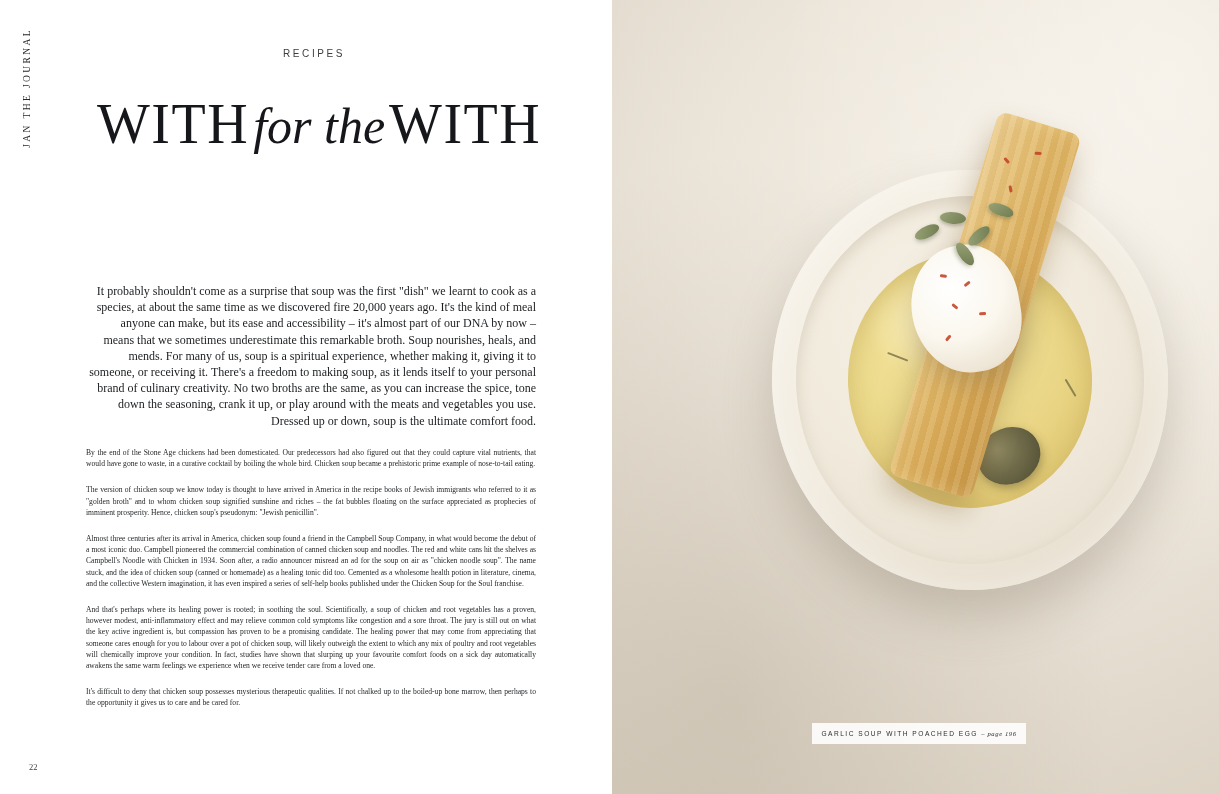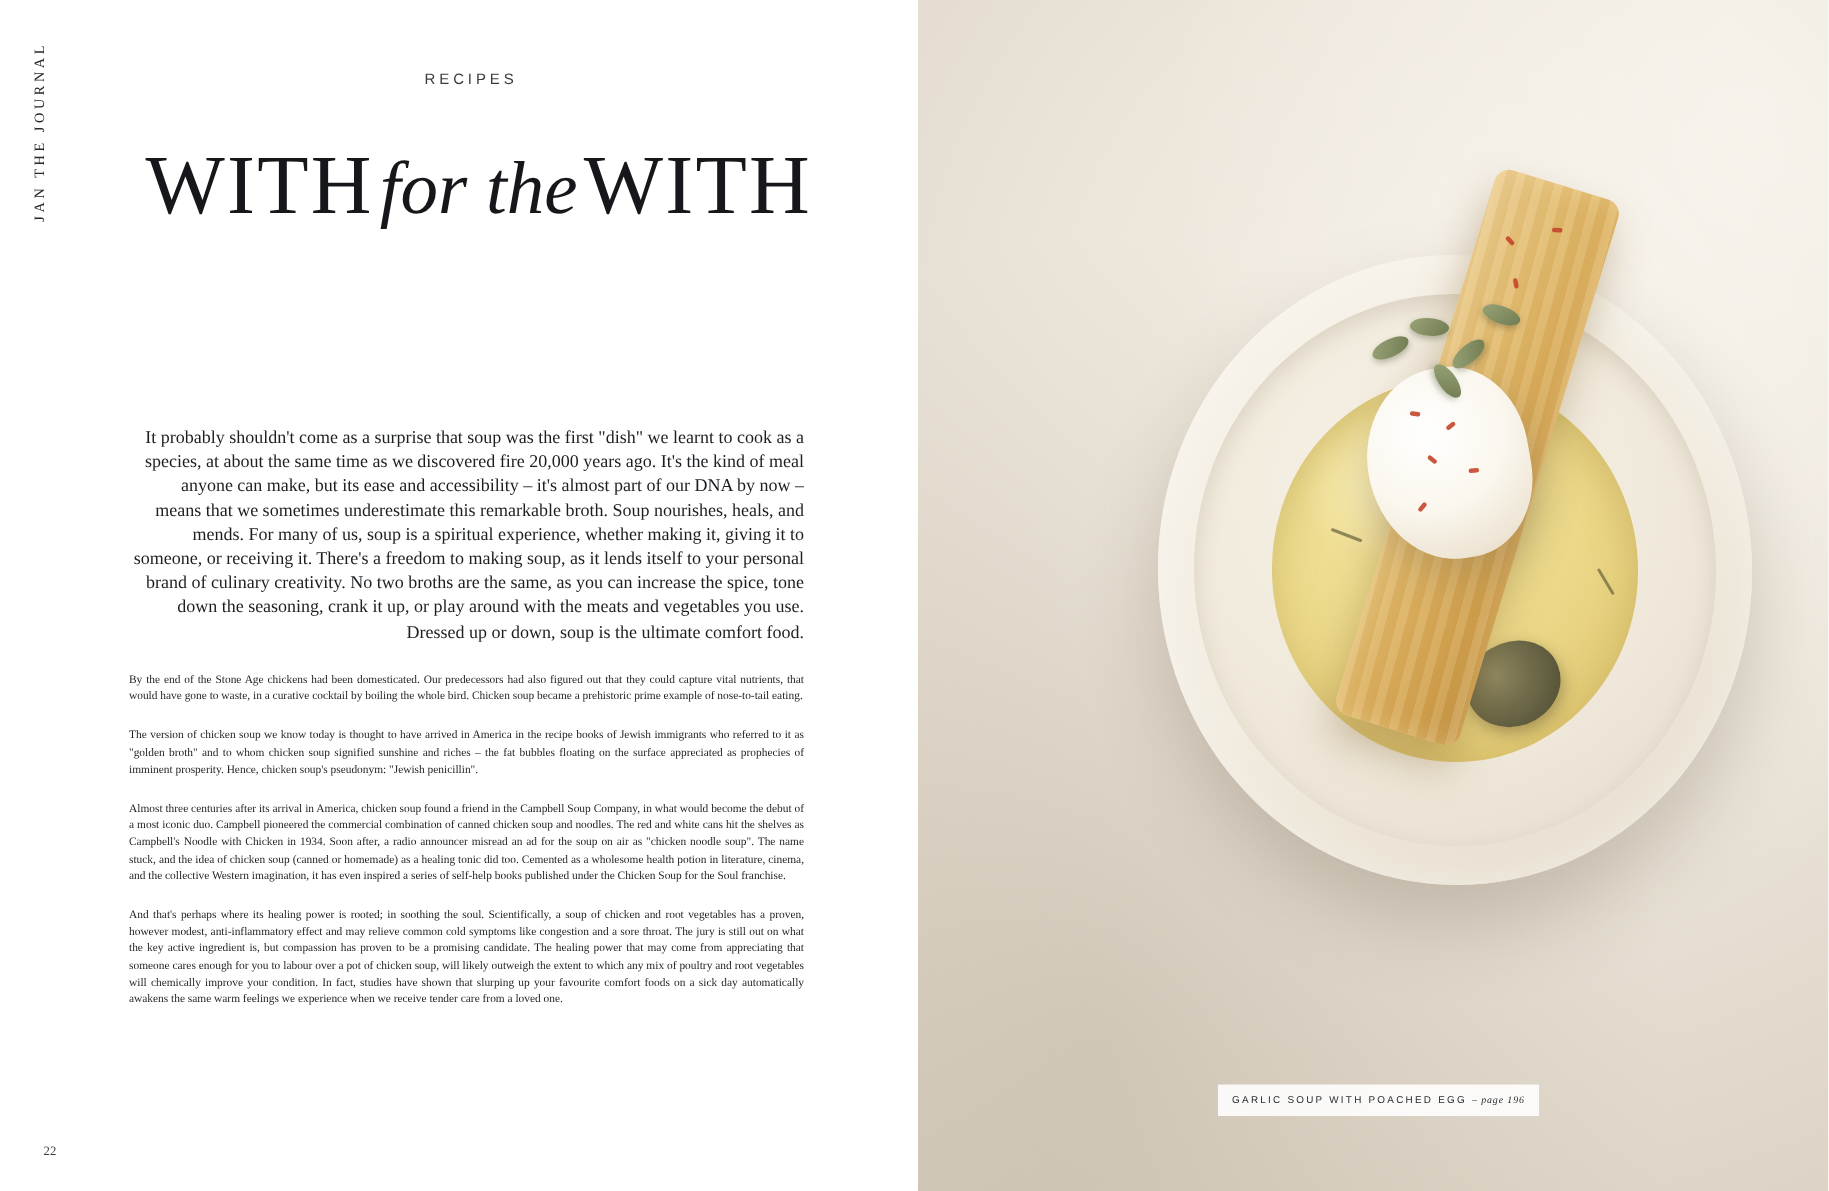--- a/index.html
+++ b/index.html
@@ -311,20 +311,21 @@
 
 
     <div class="standfirst">It probably shouldn't come as a surprise that soup was the first "dish" we learnt to cook as a species, at about the same time as we discovered fire 20,000 years ago. It's the kind of meal anyone can make, but its ease and accessibility – it's almost part of our DNA by now – means that we sometimes underestimate this remarkable broth. Soup nourishes, heals, and mends. For many of us, soup is a spiritual experience, whether making it, giving it to someone, or receiving it. There's a freedom to making soup, as it lends itself to your personal brand of culinary creativity. No two broths are the same, as you can increase the spice, tone down the seasoning, crank it up, or play around with the meats and vegetables you use. Dressed up or down, soup is the ultimate comfort food.</div>
 
 
     <div class="body-col">
       <p>By the end of the Stone Age chickens had been domesticated. Our predecessors had also figured out that they could capture vital nutrients, that would have gone to waste, in a curative cocktail by boiling the whole bird. Chicken soup became a prehistoric prime example of nose-to-tail eating.</p>
       <p>The version of chicken soup we know today is thought to have arrived in America in the recipe books of Jewish immigrants who referred to it as "golden broth" and to whom chicken soup signified sunshine and riches – the fat bubbles floating on the surface appreciated as prophecies of imminent prosperity. Hence, chicken soup's pseudonym: "Jewish penicillin".</p>
       <p>Almost three centuries after its arrival in America, chicken soup found a friend in the Campbell Soup Company, in what would become the debut of a most iconic duo. Campbell pioneered the commercial combination of canned chicken soup and noodles. The red and white cans hit the shelves as Campbell's Noodle with Chicken in 1934. Soon after, a radio announcer misread an ad for the soup on air as "chicken noodle soup". The name stuck, and the idea of chicken soup (canned or homemade) as a healing tonic did too. Cemented as a wholesome health potion in literature, cinema, and the collective Western imagination, it has even inspired a series of self-help books published under the Chicken Soup for the Soul franchise.</p>
       <p>And that's perhaps where its healing power is rooted; in soothing the soul. Scientifically, a soup of chicken and root vegetables has a proven, however modest, anti-inflammatory effect and may relieve common cold symptoms like congestion and a sore throat. The jury is still out on what the key active ingredient is, but compassion has proven to be a promising candidate. The healing power that may come from appreciating that someone cares enough for you to labour over a pot of chicken soup, will likely outweigh the extent to which any mix of poultry and root vegetables will chemically improve your condition. In fact, studies have shown that slurping up your favourite comfort foods on a sick day automatically awakens the same warm feelings we experience when we receive tender care from a loved one.</p>
+      <p>It's difficult to deny that chicken soup possesses mysterious therapeutic qualities. If not chalked up to the boiled-up bone marrow, then perhaps to the opportunity it gives us to care and be cared for.</p>
     </div>
 
     <div class="folio">22</div>
   </div>
 
   <div class="page-right">
     <div class="photo-bg"></div>
 
     <div class="bowl-outer">
       <div class="bowl-rim">

